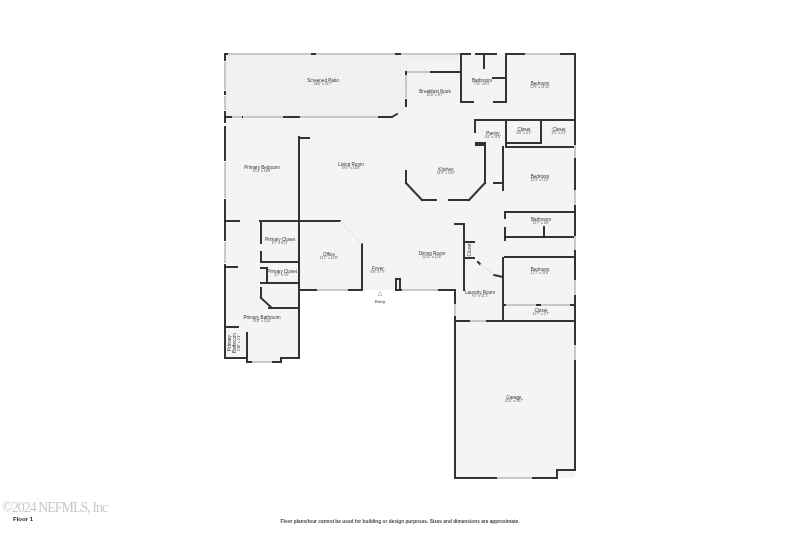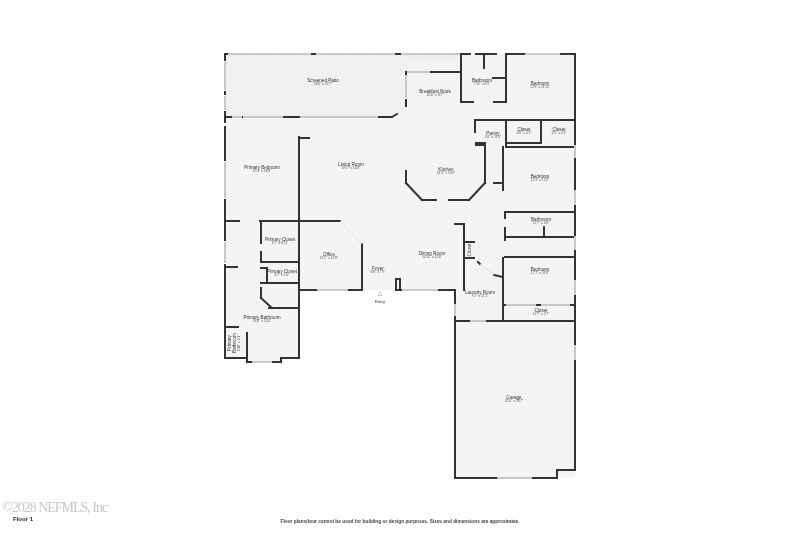--- a/index.html
+++ b/index.html
@@ -282,15 +282,15 @@
     <span class="room-dim">5'10" x 5'1"</span>
   </div>
 <div class="room-label" style="left:514px;top:400px;">
     <span class="room-name">Garage</span>
     <span class="room-dim">22'0" x 28'7"</span>
   </div>
 
 <div class="entry-icon" style="left:380px;top:293px;">△</div>
 <div class="entry-label" style="left:380px;top:301px;">Entry</div>
 
-<div class="watermark">©2028 NEFMLS, Inc</div>
+<div class="watermark">©2024 NEFMLS, Inc</div>
 <div class="floor-label">Floor 1</div>
 <div class="disclaimer">Floor plans/tour cannot be used for building or design purposes. Sizes and dimensions are approximate.</div>
 
 </body></html>

